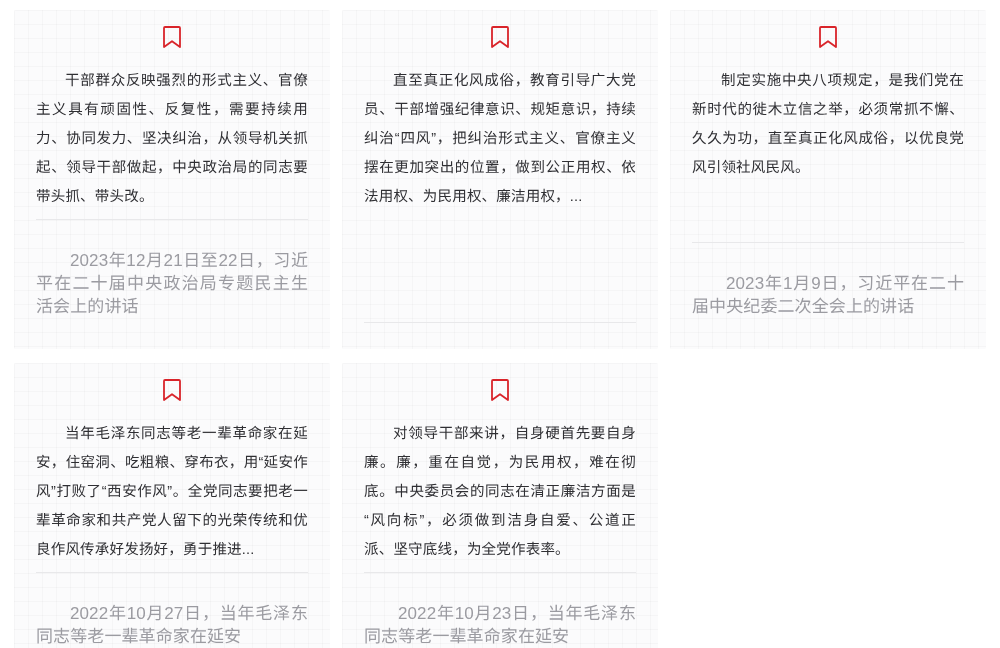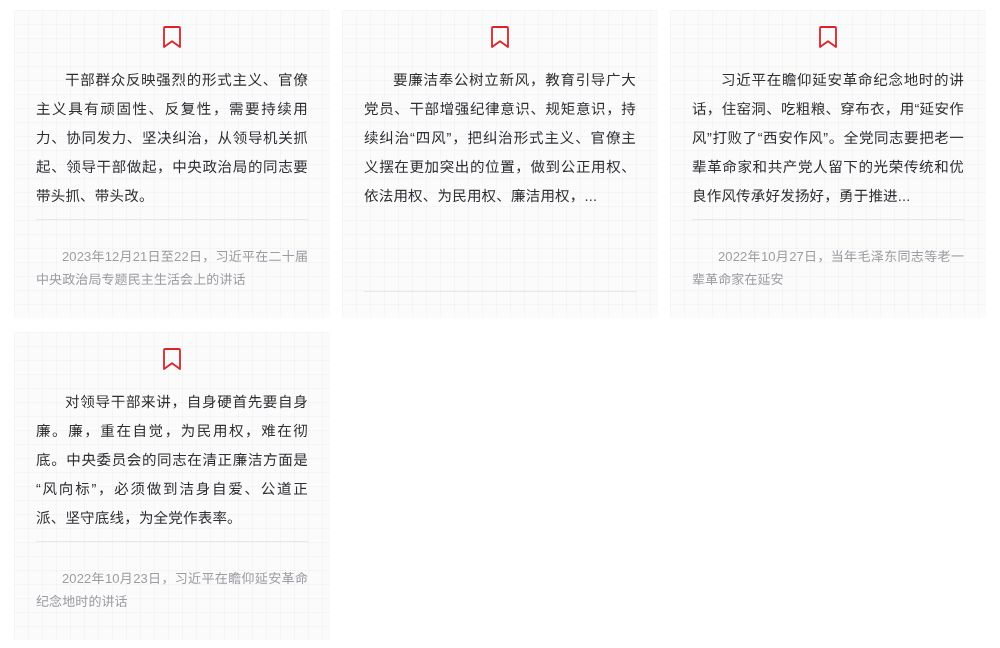--- a/index.html
+++ b/index.html
@@ -59,21 +59,21 @@
   .spacer {
     flex: 1 1 auto;
     min-height: 8px;
   }
   .divider {
     height: 1px;
     background: #e8e8ea;
     margin: 0 0 12px 0;
   }
   .source {
-    font-size: 13px;
+    font-size: 17px;
     line-height: 23px;
     color: #9b9ba1;
     text-align: justify;
     text-justify: inter-ideograph;
     text-indent: 2em;
     letter-spacing: 0.1px;
   }
 </style>
 </head>
 <body>
@@ -91,44 +91,55 @@
     <div class="divider"></div>
     <p class="source">2023年12月21日至22日，习近平在二十届中央政治局专题民主生活会上的讲话</p>
   </div>
 
   <div class="card">
     <div class="bookmark-wrap">
       <svg class="bookmark-icon" width="18" height="22" viewBox="0 0 18 22" aria-hidden="true">
         <path d="M2 1 H16 A1 1 0 0 1 17 2 V21 L9 15.2 L1 21 V2 A1 1 0 0 1 2 1 Z" fill="none" stroke="#d9242a" stroke-width="1.8" stroke-linejoin="round"></path>
       </svg>
     </div>
-    <p class="quote">要廉洁奉公树立新风，教育引导广大党员、干部增强纪律意识、规矩意识，持续纠治“四风”，把纠治形式主义、官僚主义摆在更加突出的位置，做到公正用权、依法用权、为民用权、廉洁用权，...</p>
+    <p class="quote">直至真正化风成俗，教育引导广大党员、干部增强纪律意识、规矩意识，持续纠治“四风”，把纠治形式主义、官僚主义摆在更加突出的位置，做到公正用权、依法用权、为民用权、廉洁用权，...</p>
     <div class="spacer"></div>
     <div class="divider"></div>
   </div>
-
 
   <div class="card">
     <div class="bookmark-wrap">
       <svg class="bookmark-icon" width="18" height="22" viewBox="0 0 18 22" aria-hidden="true">
         <path d="M2 1 H16 A1 1 0 0 1 17 2 V21 L9 15.2 L1 21 V2 A1 1 0 0 1 2 1 Z" fill="none" stroke="#d9242a" stroke-width="1.8" stroke-linejoin="round"></path>
       </svg>
     </div>
-    <p class="quote">习近平在瞻仰延安革命纪念地时的讲话，住窑洞、吃粗粮、穿布衣，用“延安作风”打败了“西安作风”。全党同志要把老一辈革命家和共产党人留下的光荣传统和优良作风传承好发扬好，勇于推进...</p>
+    <p class="quote">制定实施中央八项规定，是我们党在新时代的徙木立信之举，必须常抓不懈、久久为功，直至真正化风成俗，以优良党风引领社风民风。</p>
+    <div class="spacer"></div>
+    <div class="divider"></div>
+    <p class="source">2023年1月9日，习近平在二十届中央纪委二次全会上的讲话</p>
+  </div>
+
+  <div class="card">
+    <div class="bookmark-wrap">
+      <svg class="bookmark-icon" width="18" height="22" viewBox="0 0 18 22" aria-hidden="true">
+        <path d="M2 1 H16 A1 1 0 0 1 17 2 V21 L9 15.2 L1 21 V2 A1 1 0 0 1 2 1 Z" fill="none" stroke="#d9242a" stroke-width="1.8" stroke-linejoin="round"></path>
+      </svg>
+    </div>
+    <p class="quote">当年毛泽东同志等老一辈革命家在延安，住窑洞、吃粗粮、穿布衣，用“延安作风”打败了“西安作风”。全党同志要把老一辈革命家和共产党人留下的光荣传统和优良作风传承好发扬好，勇于推进...</p>
     <div class="spacer"></div>
     <div class="divider"></div>
     <p class="source">2022年10月27日，当年毛泽东同志等老一辈革命家在延安</p>
   </div>
 
   <div class="card">
     <div class="bookmark-wrap">
       <svg class="bookmark-icon" width="18" height="22" viewBox="0 0 18 22" aria-hidden="true">
         <path d="M2 1 H16 A1 1 0 0 1 17 2 V21 L9 15.2 L1 21 V2 A1 1 0 0 1 2 1 Z" fill="none" stroke="#d9242a" stroke-width="1.8" stroke-linejoin="round"></path>
       </svg>
     </div>
     <p class="quote">对领导干部来讲，自身硬首先要自身廉。廉，重在自觉，为民用权，难在彻底。中央委员会的同志在清正廉洁方面是“风向标”，必须做到洁身自爱、公道正派、坚守底线，为全党作表率。</p>
     <div class="spacer"></div>
     <div class="divider"></div>
-    <p class="source">2022年10月23日，习近平在瞻仰延安革命纪念地时的讲话</p>
+    <p class="source">2022年10月23日，当年毛泽东同志等老一辈革命家在延安</p>
   </div>
 
 
 </div>
 
 </body></html>

